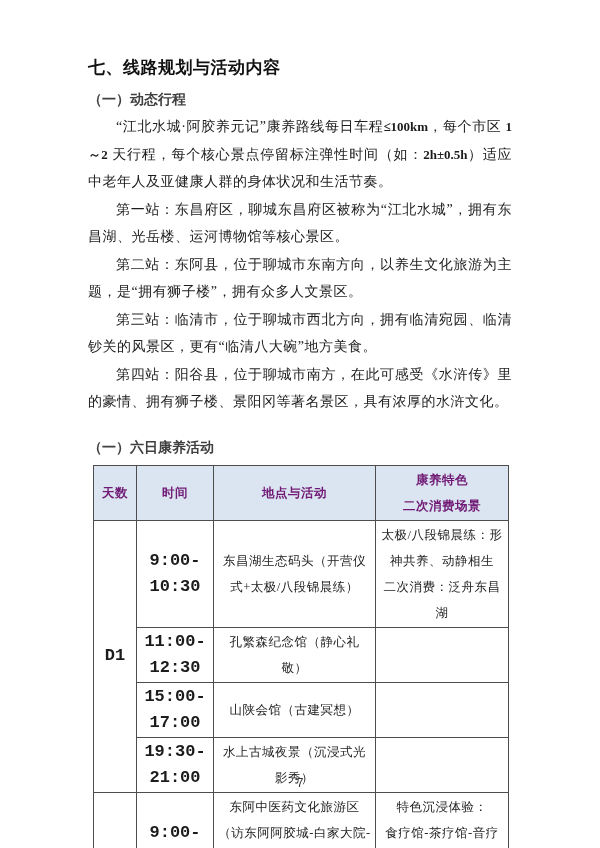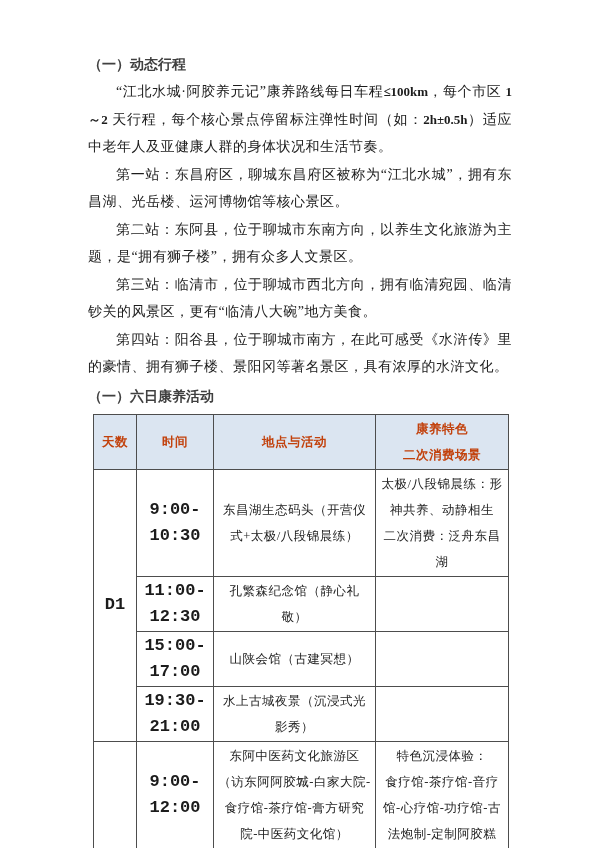--- a/index.html
+++ b/index.html
@@ -20,21 +20,21 @@
     letter-spacing: 0.5px;
     margin: 0 0 12px 0;
     color: #111111;
   }
   .section-title {
     font-size: 14px;
     font-weight: bold;
     margin: 0 0 4px 0;
     color: #404040;
   }
-  .section-title.second { margin-top: 7px; margin-bottom: 8px; }
+  .section-title.second { margin-top: 23px; margin-bottom: 8px; }
   p.body-para {
     font-size: 14px;
     line-height: 27.5px;
     margin: 0;
     text-align: justify;
     text-indent: 2em;
     letter-spacing: 0.5px;
   }
   .latin-num {
     font-family: Liberation Serif, serif;
@@ -56,21 +56,21 @@
     font-size: 12.5px;
     line-height: 26px;
     padding: 1px 3px;
     font-weight: normal;
     letter-spacing: 0.5px;
     overflow: hidden;
   }
   table.activities th {
     background: #dbe5f1;
     font-weight: bold;
-    color: #c2410c;
+    color: #701a75;
   }
   .col-day  { width: 43px; }
   .col-time { width: 77px; }
   .col-place{ width: 162px; }
   .col-feat { width: 133px; }
   tr.h-header  { height: 48px; }
   tr.h-r0 { height: 80px; }
   tr.h-r1 { height: 29px; }
   tr.h-r2 { height: 28px; }
   tr.h-r3 { height: 44px; }
@@ -90,20 +90,21 @@
     font-family: "Liberation Sans", "DejaVu Sans", sans-serif;
     font-size: 12px;
     color: #333333;
   }
 </style>
 </head>
 <body>
 
 <div class="page">
 
+  <h1 class="doc-title">七、线路规划与活动内容</h1>
 
   <h2 class="section-title">（一）动态行程</h2>
 
   <p class="body-para"><span>“江北水城·阿胶养元记”康养路线每日车程</span><span class="latin-num">≤100km</span><span>，每个市区 </span><span class="latin-num">1～2</span><span> 天行程，每个核心景点停留标注弹性时间（如：</span><span class="latin-num">2h±0.5h</span><span>）适应中老年人及亚健康人群的身体状况和生活节奏。</span></p>
 
   <p class="body-para">第一站：东昌府区，聊城东昌府区被称为“江北水城”，拥有东昌湖、光岳楼、运河博物馆等核心景区。</p>
   <p class="body-para">第二站：东阿县，位于聊城市东南方向，以养生文化旅游为主题，是“拥有狮子楼”，拥有众多人文景区。</p>
   <p class="body-para">第三站：临清市，位于聊城市西北方向，拥有临清宛园、临清钞关的风景区，更有“临清八大碗”地方美食。</p>
   <p class="body-para">第四站：阳谷县，位于聊城市南方，在此可感受《水浒传》里的豪情、拥有狮子楼、景阳冈等著名景区，具有浓厚的水浒文化。</p>
 

